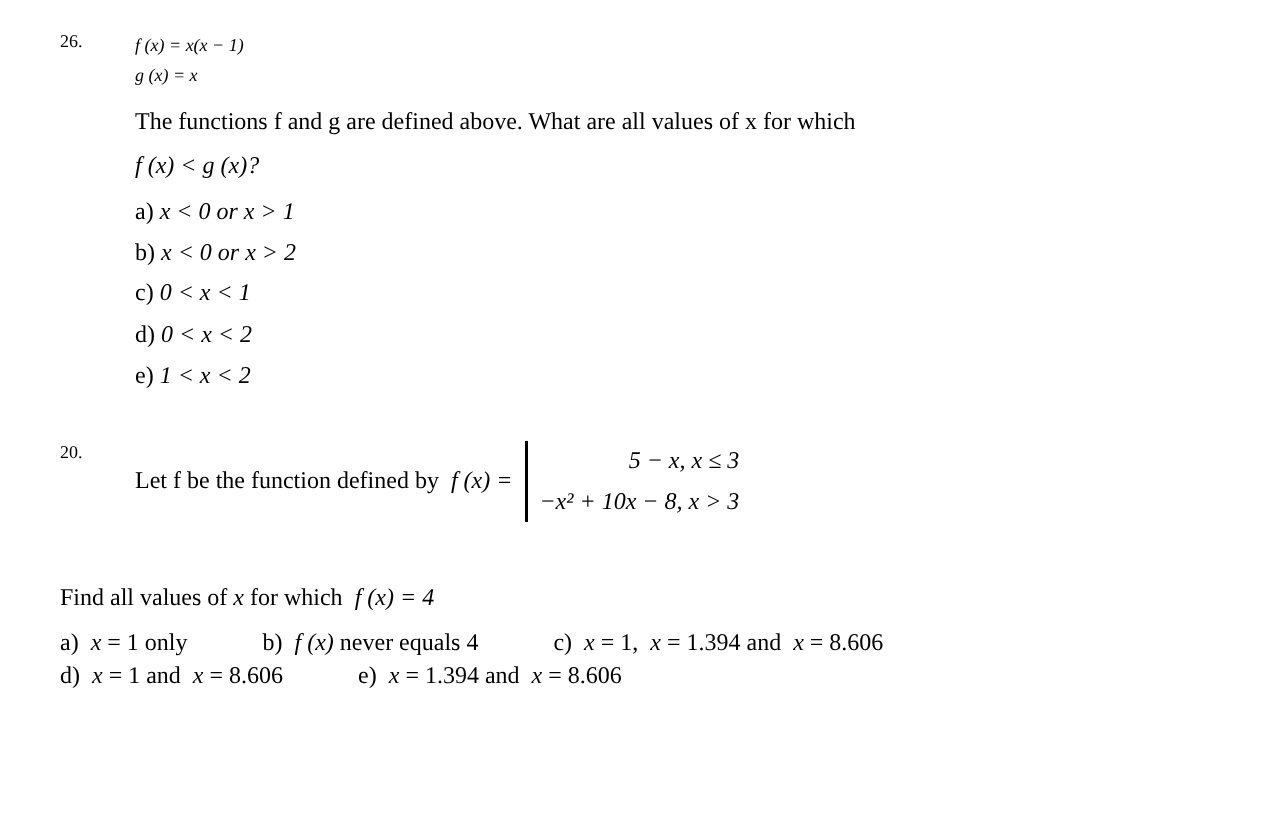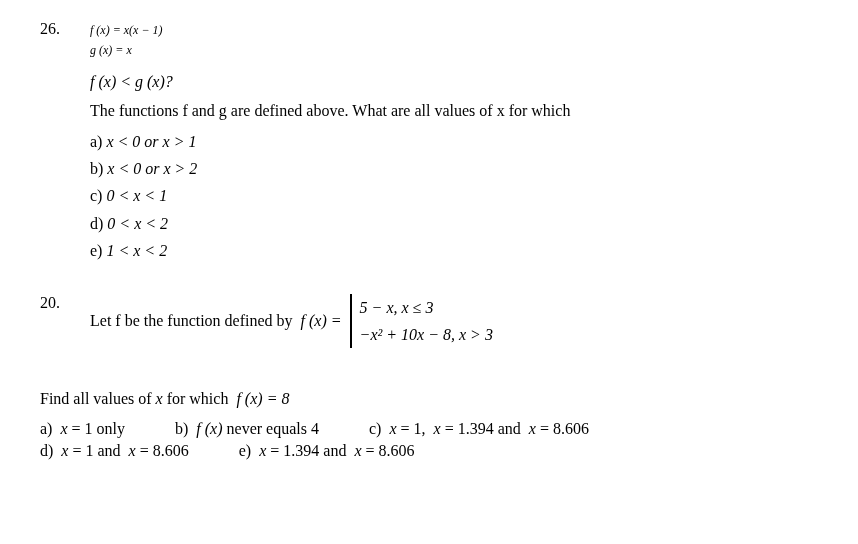--- a/index.html
+++ b/index.html
@@ -15,21 +15,21 @@
       width: 858px;
       min-height: 544px;
       padding: 20px 40px;
     }
     .problem {
       display: flex;
       margin-bottom: 18px;
     }
     .problem-number {
       min-width: 50px;
-      font-size: 16px;
+      font-size: 12px;
     }
     .problem-content {
       flex: 1;
     }
     .function-block {
       margin-bottom: 8px;
       line-height: 1.6;
     }
     .math-line {
       display: block;
@@ -66,20 +66,21 @@
       flex-direction: column;
       vertical-align: middle;
       margin-left: 4px;
       border-left: 2px solid #000;
       padding-left: 8px;
     }
     .piecewise-line {
       font-style: italic;
       line-height: 1.7;
       font-size: 16px;
+      text-align: right;
     }
     .find-text {
       margin-bottom: 8px;
       line-height: 1.6;
     }
     .choices-row {
       display: flex;
       flex-wrap: wrap;
       align-items: flex-start;
     }
@@ -93,24 +94,24 @@
 <body>
 
 <div class="problem">
   <div class="problem-number">26.</div>
   <div class="problem-content">
     <div class="function-block">
       <span class="math-line">f (x) = x(x − 1)</span>
       <span class="math-line">g (x) = x</span>
     </div>
     <div class="question-text">
-      <span class="italic">f (x) &lt; g (x)?</span>
+      <span>The functions f and g are defined above.  What are all values of x for which</span>
     </div>
     <div class="question-text">
-      <span>The functions f and g are defined above.  What are all values of x for which</span>
+      <span class="italic">f (x) &lt; g (x)?</span>
     </div>
     <ul class="choices">
     <li><span class="choice-label normal">a)</span> <span class="italic">x &lt; 0  or  x &gt; 1</span></li>
         <li><span class="choice-label normal">b)</span> <span class="italic">x &lt; 0  or  x &gt; 2</span></li>
         <li><span class="choice-label normal">c)</span> <span class="italic">0 &lt; x &lt; 1</span></li>
         <li><span class="choice-label normal">d)</span> <span class="italic">0 &lt; x &lt; 2</span></li>
         <li><span class="choice-label normal">e)</span> <span class="italic">1 &lt; x &lt; 2</span></li>
       </ul>
   </div>
 </div>
@@ -124,21 +125,21 @@
       <div class="piecewise">
         <span class="piecewise-line">5 − x,  x ≤ 3</span>
         <span class="piecewise-line">−x² + 10x − 8,  x &gt; 3</span>
       </div>
     </div>
   </div>
 </div>
 
 <div class="find-text">
   <span class="normal">Find all values of <span class="italic">x</span> for which&nbsp;</span>
-  <span class="italic">f (x) = 8</span>
+  <span class="italic">f (x) = 4</span>
 </div>
 
 <div class="choices-row">
   <span class="choice-item">
     <span class="label normal">a)&nbsp;</span>
     <span class="italic">x</span><span class="normal"> = 1 only</span>
   </span>
   <span class="choice-item">
     <span class="label normal">b)&nbsp;</span>
     <span class="italic">f (x)</span><span class="normal"> never equals 4</span>

